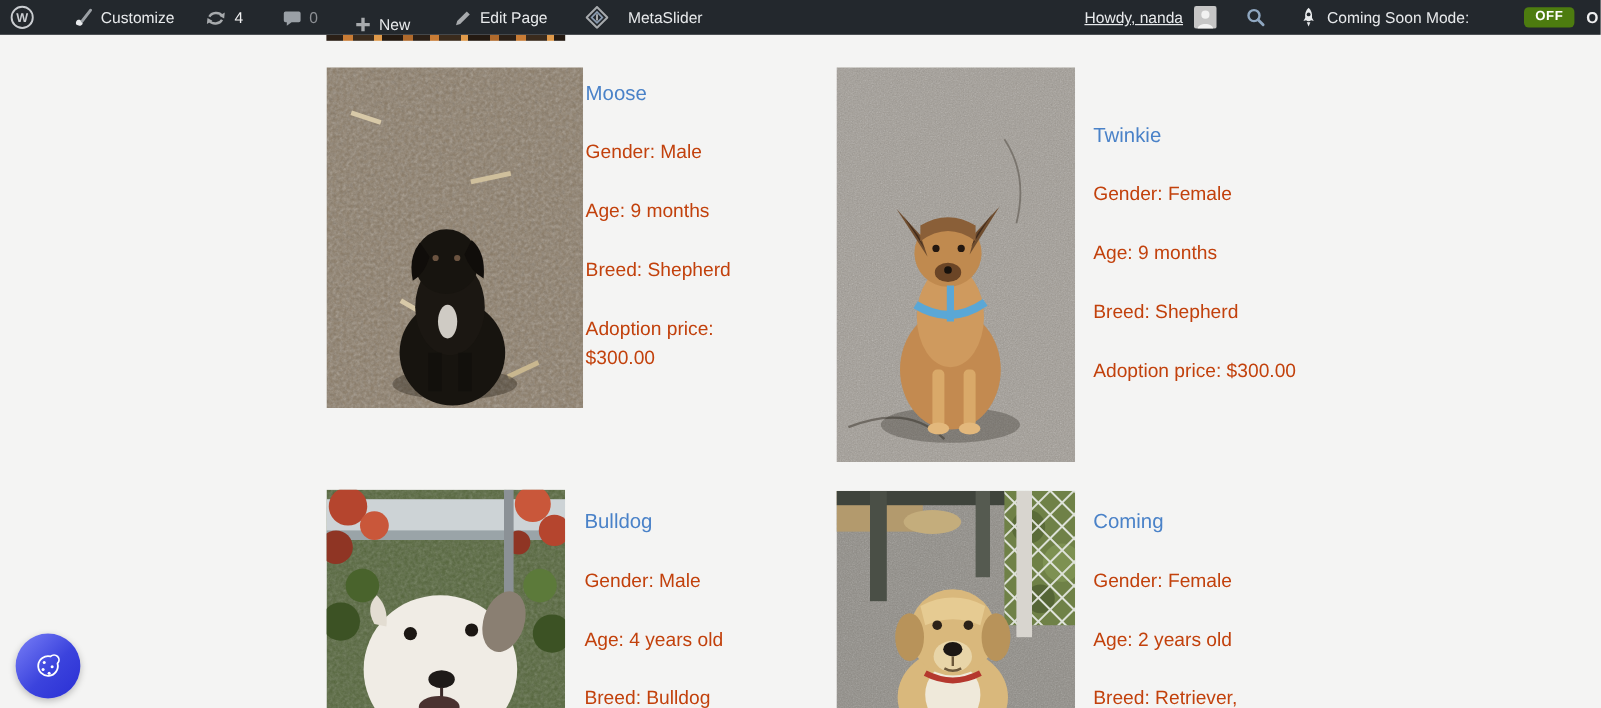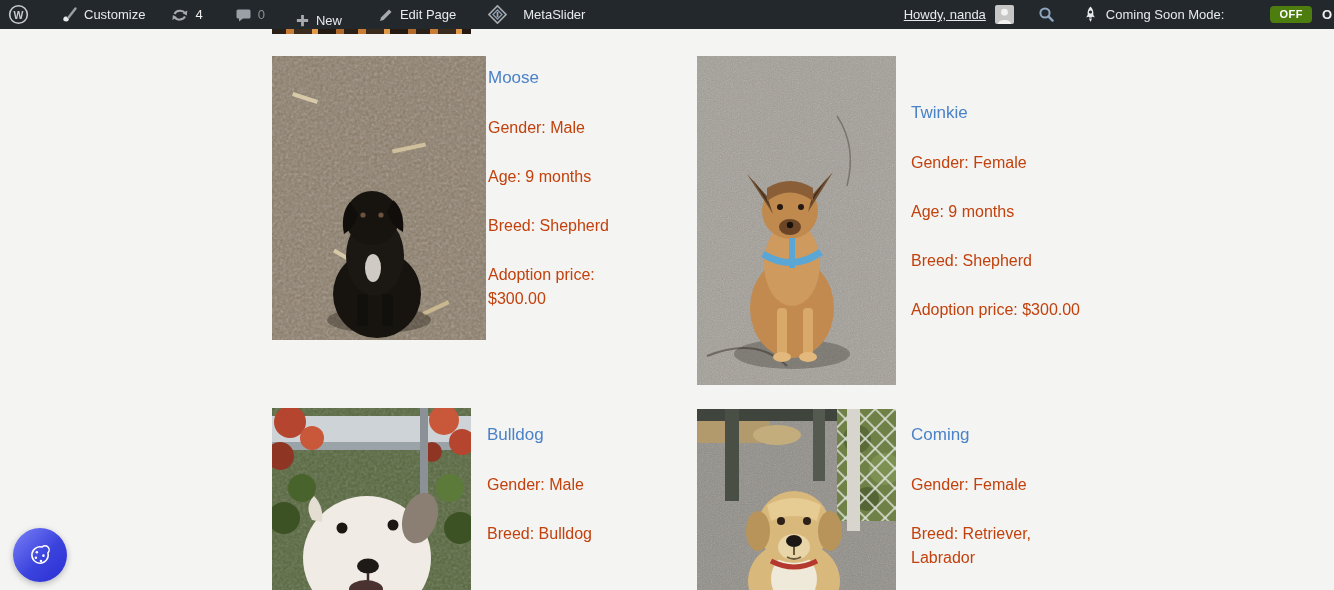--- a/index.html
+++ b/index.html
@@ -258,20 +258,21 @@
     <circle cx="70" cy="120" r="5.5" fill="#1c1713"></circle>
     <circle cx="121" cy="117" r="5.5" fill="#1c1713"></circle>
     <ellipse cx="96" cy="158" rx="11" ry="7.5" fill="#1e1a18"></ellipse>
     <path d="M96 165 Q96 174 96 176" stroke="#3a2a28" stroke-width="2.5" fill="none"></path>
     <ellipse cx="94" cy="181" rx="17" ry="9" fill="#4a3230"></ellipse>
   </svg>
 </div>
 <div class="pet-text" style="left:487px; top:424px; width:175px;">
   <a class="pet-title">Bulldog</a>
   <p>Gender: Male</p>
+  <p>Age: 4 years old</p>
   <p>Breed: Bulldog</p>
 </div>
 
 <div class="pet-photo" style="left:697px; top:409px; width:199px; height:181px;">
   <svg viewBox="0 0 199 181" preserveAspectRatio="none">
     <rect width="199" height="181" fill="#908d87"></rect>
     <rect width="199" height="181" filter="url(#grainF)" opacity="0.35"></rect>
     <rect x="0" y="0" width="72" height="34" fill="#b39a6d"></rect>
     <rect x="0" y="0" width="199" height="12" fill="#3f443c"></rect>
     <rect x="140" y="0" width="59" height="112" fill="#6f8147"></rect>
@@ -293,20 +294,21 @@
     <circle cx="110" cy="112" r="4" fill="#2b2118"></circle>
     <ellipse cx="97" cy="138" rx="16" ry="13" fill="#e8d5a8"></ellipse>
     <ellipse cx="97" cy="132" rx="8" ry="6" fill="#1c1714"></ellipse>
     <path d="M97 138 L97 146 M90 148 Q97 152 104 148" stroke="#6b573a" stroke-width="2" fill="none"></path>
     <path d="M74 152 Q97 164 120 152" stroke="#b5382e" stroke-width="5" fill="none"></path>
   </svg>
 </div>
 <div class="pet-text" style="left:911px; top:424px; width:185px;">
   <a class="pet-title">Coming</a>
   <p>Gender: Female</p>
+  <p>Age: 2 years old</p>
   <p>Breed: Retriever, Labrador</p>
 </div>
 
 <button id="cookie-btn" aria-label="cookie-with-bite">
   <svg width="34" height="34" viewBox="0 0 54 54">
     <path d="M39.6 23.6 A13 13 0 1 1 30.4 14.4 A6.5 6.5 0 0 1 39.6 23.6 Z" fill="none" stroke="#ffffff" stroke-width="2.4" stroke-linejoin="round"></path>
     <circle cx="22" cy="22.5" r="2" fill="#ffffff"></circle>
     <circle cx="20.5" cy="31.5" r="2" fill="#ffffff"></circle>
     <circle cx="28.5" cy="36.5" r="2" fill="#ffffff"></circle>
     <circle cx="32.5" cy="28" r="2" fill="#ffffff"></circle>

